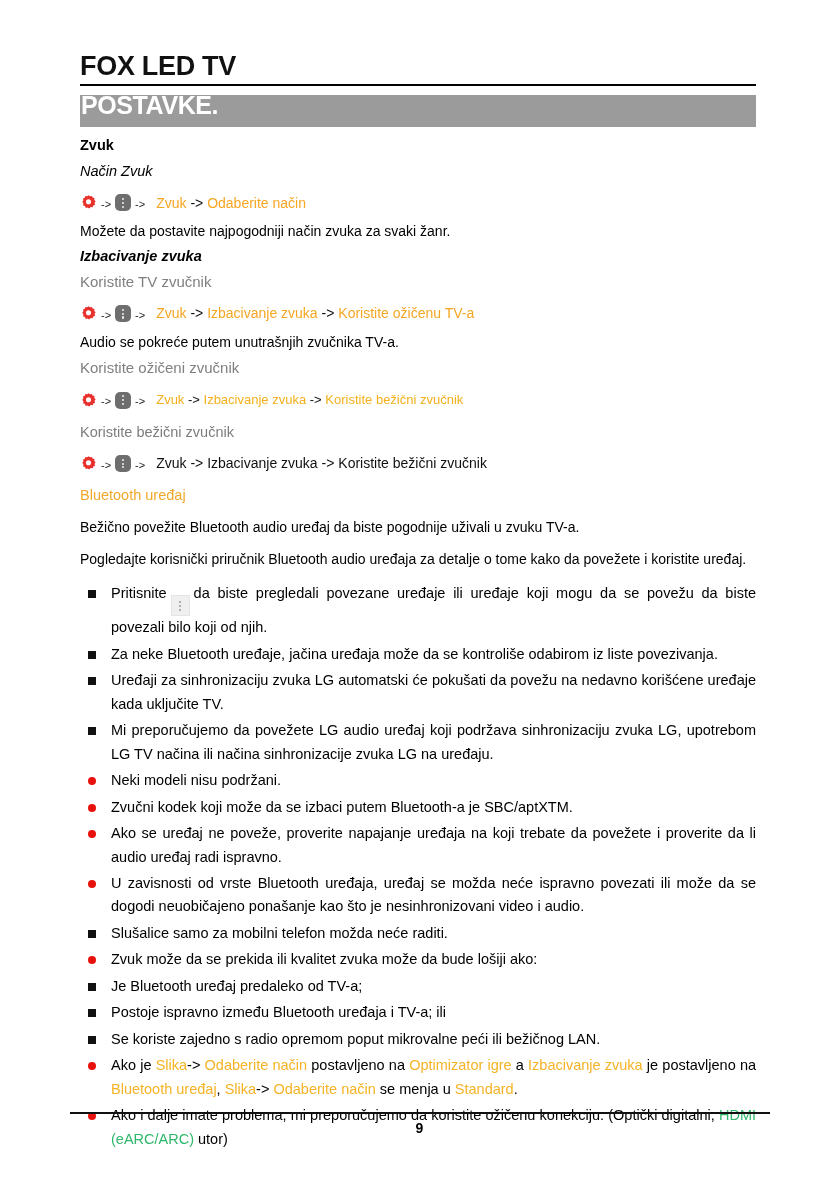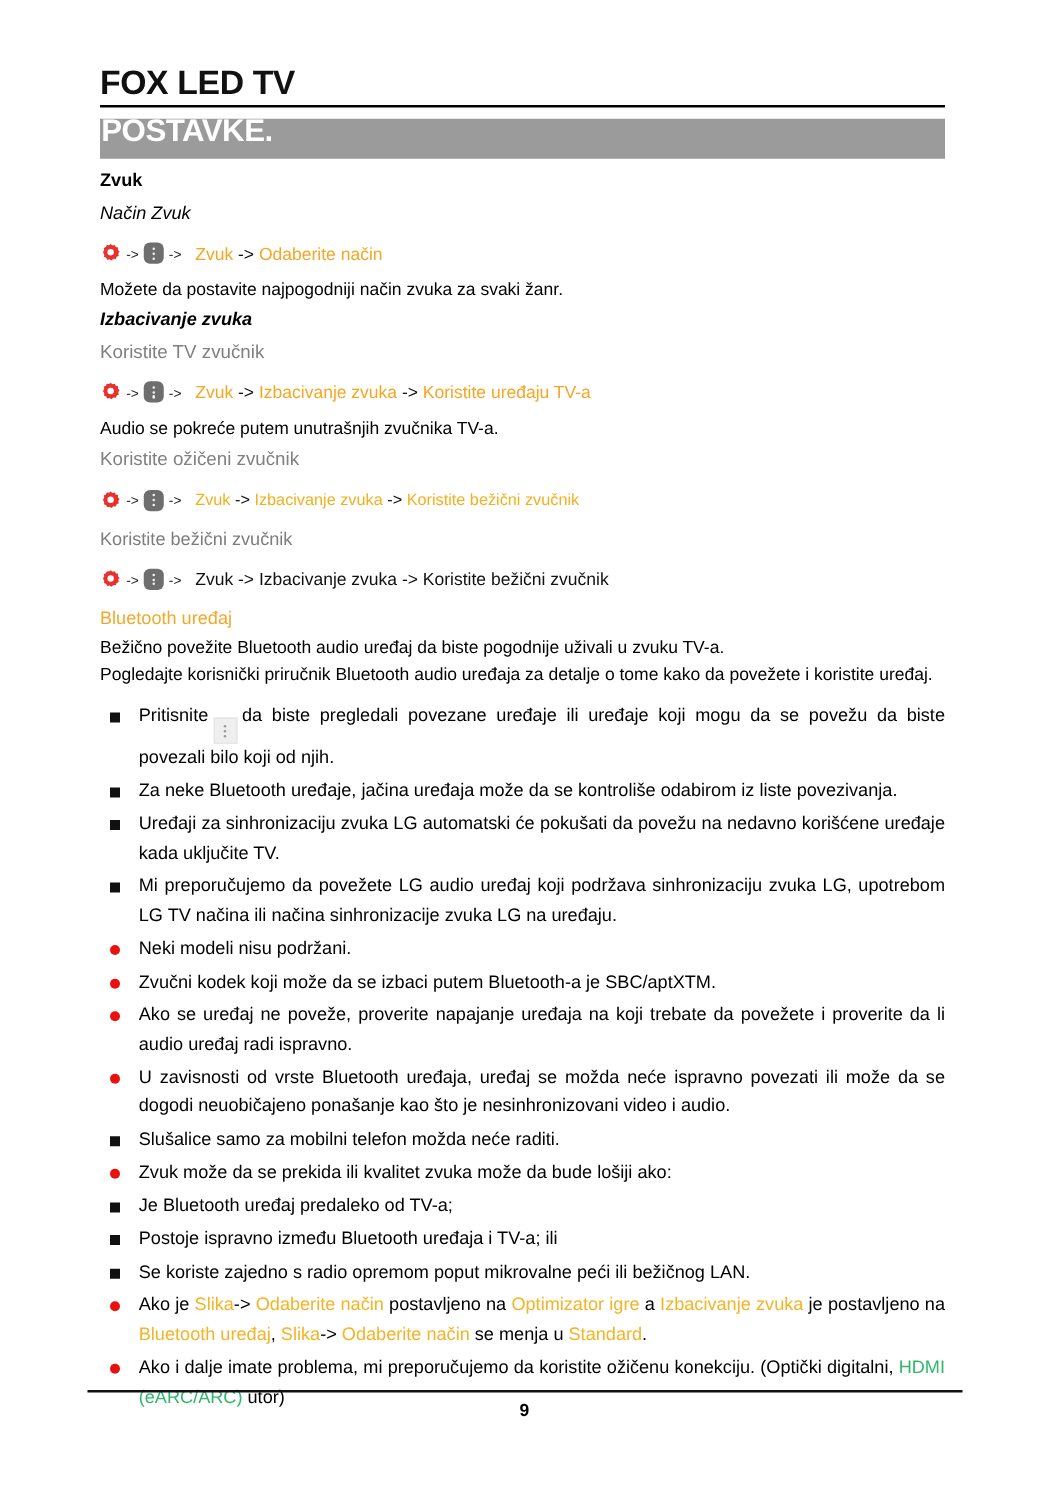--- a/index.html
+++ b/index.html
@@ -97,21 +97,21 @@
     color: #f0a92a;
     margin-top: 14px;
     line-height: 1.35;
   }
   p.body {
     font-size: 14px;
     margin: 10px 0 0 0;
     line-height: 1.5;
     text-align: justify;
   }
-  p.body.tight { margin-top: 1px; }
+  p.body.tight { margin-top: 11px; }
 
   
   .crumb-row {
     display: flex;
     align-items: center;
     margin-top: 13px;
     font-size: 14px;
     white-space: nowrap;
   }
   .crumb-row .sep {
@@ -273,21 +273,21 @@
           <i></i>
           <i></i>
           <i></i>
         </span>
       <span class="sep">-&gt;</span>
       <span class="crumb-text">
         <span class="lnk">Zvuk</span>
         <span class="arw">-&gt;</span>
         <span class="lnk">Izbacivanje zvuka</span>
         <span class="arw">-&gt;</span>
-        <span class="lnk">Koristite uređaju TV-a</span>
+        <span class="lnk">Koristite ožičenu TV-a</span>
       </span>
     </div>
 
     <p class="body">Audio se pokreće putem unutrašnjih zvučnika TV-a.</p>
 
     <div class="h-gray">Koristite ožičeni zvučnik</div>
 
     <div class="crumb-row">
       <span>
         <svg class="gear-icon" viewBox="0 0 24 24" aria-hidden="true">

